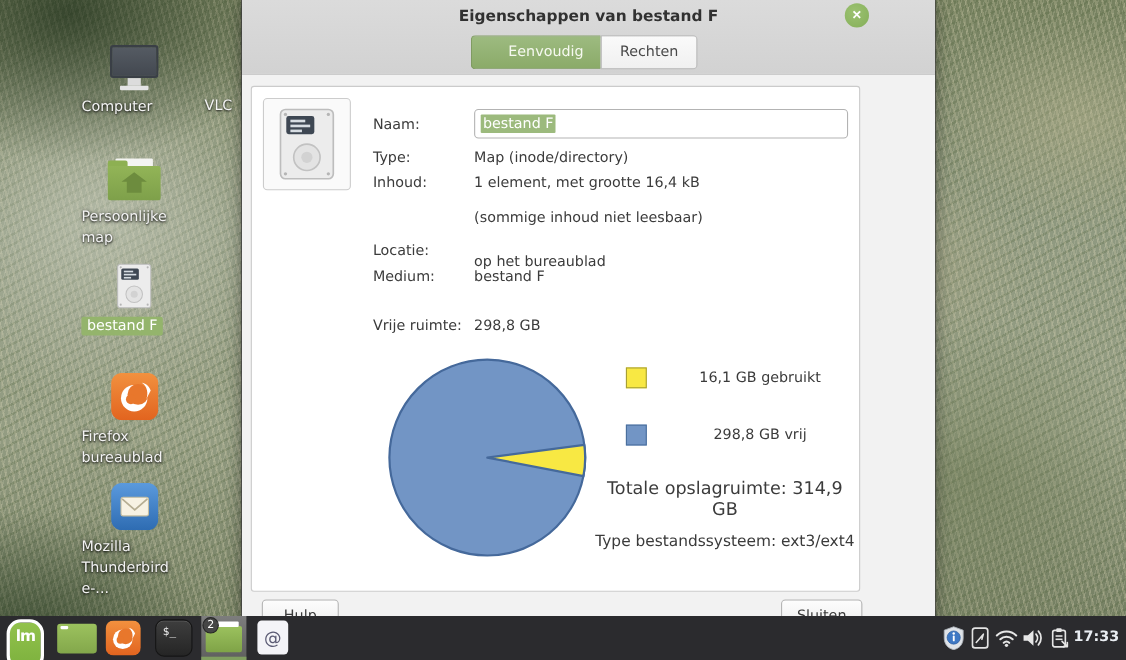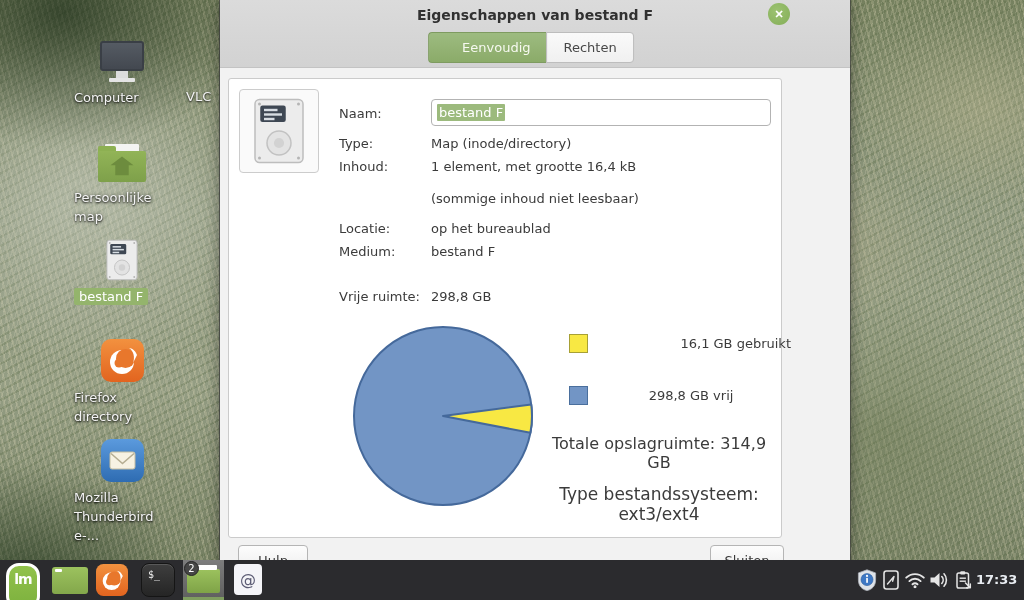--- a/index.html
+++ b/index.html
@@ -72,24 +72,24 @@
   .val { position:absolute; left:202px; font-size:13px; color:#3b3b3b; }
   .name-input { position:absolute; left:202px; top:20px; width:340px; height:27px; background:#fff;
     border:1px solid #b3b3b3; border-radius:4px; font-size:13px; line-height:25px; padding-left:5px; }
   .name-input .sel { background:#9cba7d; color:#fff; padding:1px 2px; border-radius:1px; }
 
   .pie-svg { position:absolute; left:121px; top:244px; }
   .swatch { position:absolute; width:19px; height:19px; border:1.5px solid; }
   .sw-used { left:340px; top:255px; border-color:#a7a035; }
   .sw-free { left:340px; top:307px; border-color:#4a6f9d; }
   .legend-text { position:absolute; left:362px; width:200px; text-align:center; font-size:13px; color:#3b3b3b; }
-  .lt-used { top:257px;text-align:right; }
+  .lt-used { top:257px; }
   .lt-free { top:309px; }
   .total-text { position:absolute; left:315px; top:355px; width:230px; text-align:center; font-size:16px; color:#3b3b3b; }
-  .fs-text { position:absolute; left:308px; top:405px; width:244px; text-align:center; font-size:17px; color:#3b3b3b; }
+  .fs-text { position:absolute; left:308px; top:405px; width:244px; text-align:center; font-size:14px; color:#3b3b3b; }
 
   .btn { position:absolute; height:30px; border:1px solid #b5b5b5; border-radius:4px;
     background:linear-gradient(#fdfdfd,#ebebeb); font-size:13px; color:#3a3a3a; font-family:"DejaVu Sans",sans-serif; }
   .btn-help { left:18px; top:545px; width:70px; }
   .btn-sluiten { left:490px; top:545px; width:74px; }
 
   
   .taskbar { position:absolute; left:0; top:560px; width:1024px; height:40px; background:#2b2b2e; z-index:50; }
   .tb-item { position:absolute; cursor:default; }
   .mint { left:6px; top:3px; width:34px; height:46px; border:3px solid #fff; border-radius:13px;
@@ -174,21 +174,21 @@
           </defs>
         <rect x="0" y="0" width="43" height="43" rx="10" fill="url(#ffg)"></rect>
         <circle cx="21" cy="23" r="12" fill="#fff"></circle>
         <circle cx="24.5" cy="19.5" r="9.5" fill="#e8772c"></circle>
         <path d="M28 9 C33 12 34 19 32 24 L36 16 C34 11 31 9.5 28 9 Z" fill="#fff"></path>
         <circle cx="18" cy="24" r="4.5" fill="#e8772c"></circle>
       </svg>
     </div>
     <div class="dlabel">
       <div>Firefox</div>
-      <div>directory</div>
+      <div>bureaublad</div>
     </div>
   </div>
 
   <div class="dicon" style="left:74px; top:436px;">
     <div class="icon-wrap">
       <svg width="43" height="43" viewBox="0 0 43 43">
         <defs>
             <linearGradient id="tbg" x1="0" y1="0" x2="0" y2="1">
           <stop offset="0" stop-color="#5b9add"></stop>
               <stop offset="1" stop-color="#2e6cb2"></stop>
@@ -237,21 +237,21 @@
     <div class="name-input"><span class="sel">bestand F</span></div>
 
     <div class="lbl" style="top:57px;">Type:</div>
     <div class="val" style="top:57px;">Map (inode/directory)</div>
 
     <div class="lbl" style="top:80px;text-align:right;">Inhoud:</div>
     <div class="val" style="top:80px;">1 element, met grootte 16,4 kB</div>
     <div class="val" style="top:84px;margin-top:28px;">(sommige inhoud niet leesbaar)</div>
 
     <div class="lbl" style="top:142px;">Locatie:</div>
-    <div class="val" style="top:142px;text-align:right;">op het bureaublad</div>
+    <div class="val" style="top:152px;text-align:right;">op het bureaublad</div>
 
     <div class="lbl" style="top:165px;">Medium:</div>
     <div class="val" style="top:165px;">bestand F</div>
 
     <div class="lbl" style="top:210px;">Vrije ruimte:</div>
     <div class="val" style="top:210px;">298,8 GB</div>
 
     <svg class="pie-svg" width="186" height="186" viewBox="0 0 186 186">
       <circle cx="93" cy="93" r="89" fill="#7295c5" stroke="#45699b" stroke-width="2"></circle>
       <path d="M93,93 L181.2,81.4 A89,89 0 0 1 180.4,109.8 Z" fill="#f8e843" stroke="#45699b" stroke-width="2" stroke-linejoin="round"></path>

